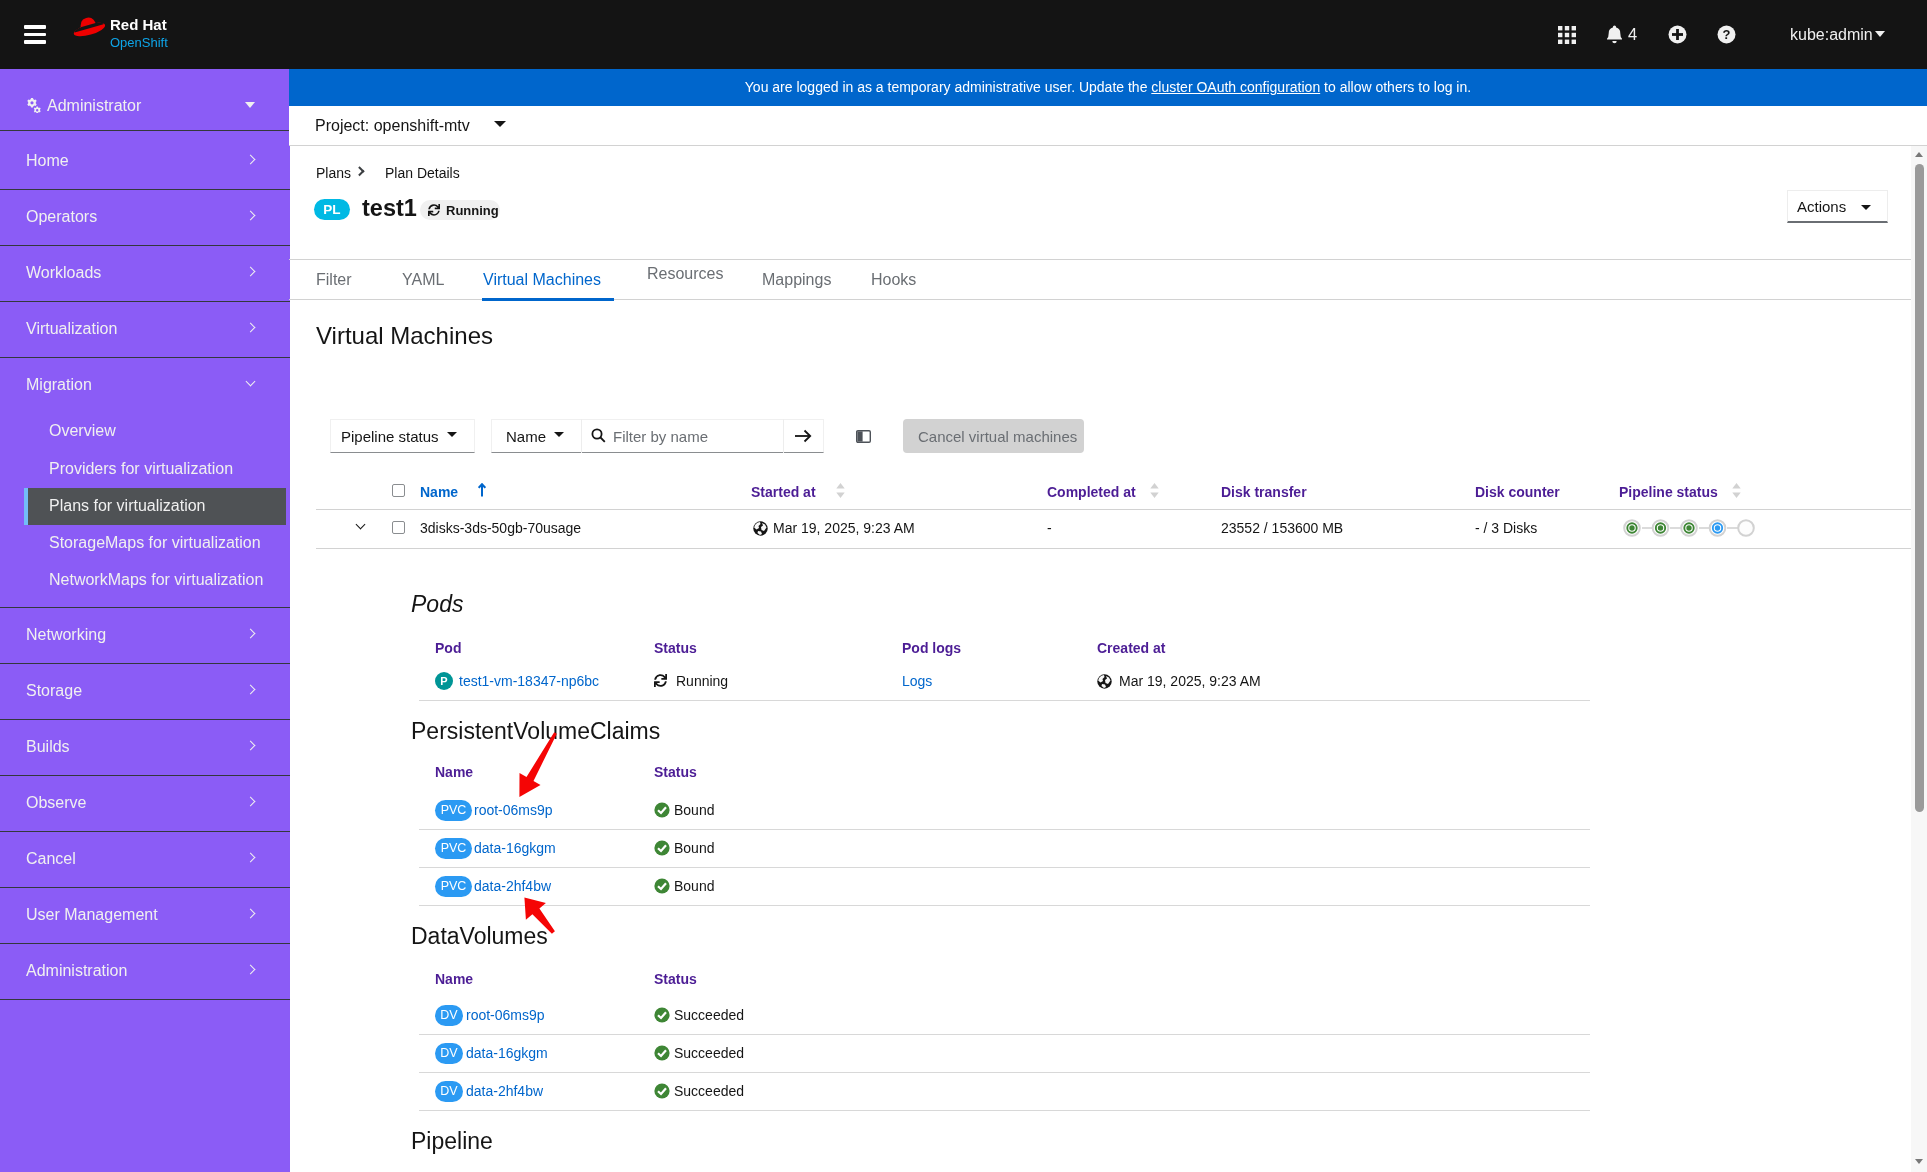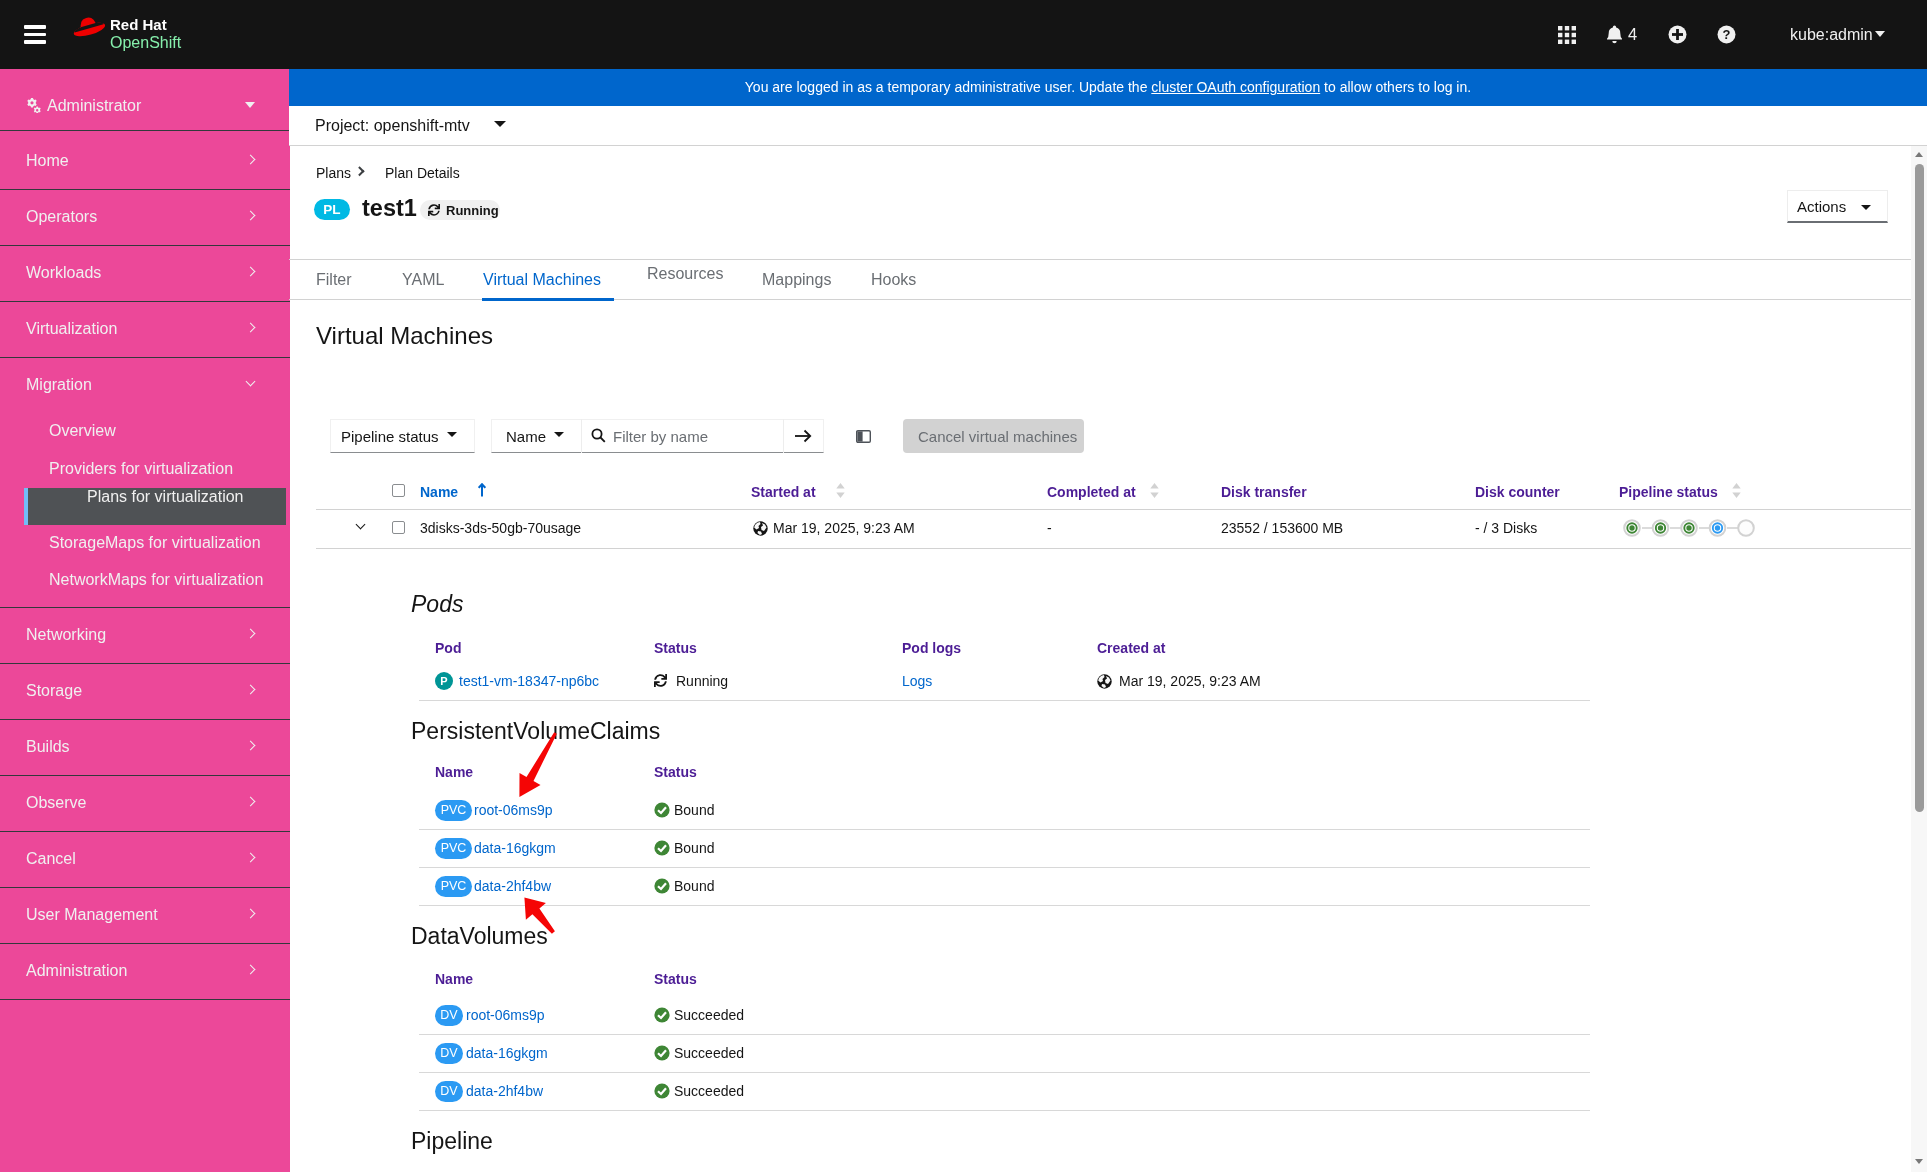--- a/index.html
+++ b/index.html
@@ -1,20 +1,20 @@
 <!DOCTYPE html>
 <html><head>
 <meta charset="utf-8">
 <style>
 *{margin:0;padding:0;box-sizing:border-box;}
 html,body{width:1927px;height:1172px;overflow:hidden;}
 body{font-family:"Liberation Sans",sans-serif;background:#fff;position:relative;color:#151515;}
 .abs{position:absolute;}
 .masthead{left:0;top:0;width:1927px;height:69px;background:#141414;}
-.sidebar{left:0;top:69px;width:290px;height:1103px;background:#ec4899;}
+.sidebar{left:0;top:69px;width:290px;height:1103px;background:#8b5cf6;}
 .navsep{left:0;width:290px;height:1px;background:#34383c;position:absolute;}
 .navitem{position:absolute;left:26px;font-size:16px;color:#f0f0f0;line-height:20px;}
 .subitem{position:absolute;left:49px;font-size:16px;color:#f0f0f0;line-height:20px;}
 .chev{position:absolute;width:8px;height:8px;border-right:2px solid #f0f0f0;border-bottom:2px solid #f0f0f0;}
 .chevR{transform:rotate(-45deg);}
 .chevD{transform:rotate(45deg);}
 .navchev{position:absolute;left:247px;width:7px;height:7px;border-right:1.8px solid #f0f0f0;border-bottom:1.8px solid #f0f0f0;transform:rotate(-45deg);}
 .banner{left:289px;top:69px;width:1638px;height:37px;background:#0066cc;color:#fff;font-size:14px;text-align:center;line-height:37px;}
 .projbar{left:289px;top:106px;width:1638px;height:40px;background:#fff;border-bottom:1px solid #d2d2d2;}
 .hdrico{position:absolute;top:26px;}
@@ -42,21 +42,21 @@
           <path d="M11 16.5 Q11 5.5 19 5.5 Q27 5.5 27 16.5 Z"></path>
         </clipPath>
       </defs>
     <g transform="rotate(-16 19 16)">
       <ellipse cx="19" cy="17.6" rx="16.2" ry="5.2" fill="#ee0000"></ellipse>
       <path d="M11 16.5 Q11 5.5 19 5.5 Q27 5.5 27 16.5 Z" fill="#ee0000"></path>
       <rect x="4" y="12.9" width="30" height="3.4" fill="#151515" clip-path="url(#hatclip)"></rect>
     </g>
   </svg>
   <div class="abs" style="left:110px;top:17px;font-size:15px;font-weight:bold;color:#fff;line-height:15px;">Red Hat</div>
-  <div class="abs" style="left:110px;top:34px;font-size:16px;color:#86efac;line-height:17px;">OpenShift</div>
+  <div class="abs" style="left:110px;top:34px;font-size:13px;color:#0ea5e9;line-height:17px;">OpenShift</div>
   <svg class="abs hdrico" style="left:1558px;top:26px;" width="18" height="18" viewBox="0 0 18 18" fill="#f0f0f0">
     <rect x="0" y="0" width="4.4" height="4.4"></rect>
       <rect x="6.8" y="0" width="4.4" height="4.4"></rect>
       <rect x="13.6" y="0" width="4.4" height="4.4"></rect>
     <rect x="0" y="6.8" width="4.4" height="4.4"></rect>
       <rect x="6.8" y="6.8" width="4.4" height="4.4"></rect>
       <rect x="13.6" y="6.8" width="4.4" height="4.4"></rect>
     <rect x="0" y="13.6" width="4.4" height="4.4"></rect>
       <rect x="6.8" y="13.6" width="4.4" height="4.4"></rect>
       <rect x="13.6" y="13.6" width="4.4" height="4.4"></rect>
@@ -92,21 +92,21 @@
   <div class="navitem" style="top:138px;">Operators</div>
   <div class="navsep" style="top:176px;"></div>
   <div class="navitem" style="top:194px;">Workloads</div>
   <div class="navsep" style="top:232px;"></div>
   <div class="navitem" style="top:250px;">Virtualization</div>
   <div class="navsep" style="top:288px;"></div>
   <div class="navitem" style="top:306px;">Migration</div>
   <div class="subitem" style="top:352px;">Overview</div>
   <div class="subitem" style="top:390px;">Providers for virtualization</div>
   <div class="abs" style="left:24px;top:419px;width:262px;height:37px;background:#4f5255;border-left:4px solid #73bcf7;"></div>
-  <div class="subitem" style="top:418px;z-index:2;margin-left:38px;">Plans for virtualization</div>
+  <div class="subitem" style="top:427px;z-index:2;">Plans for virtualization</div>
   <div class="subitem" style="top:464px;">StorageMaps for virtualization</div>
   <div class="subitem" style="top:501px;">NetworkMaps for virtualization</div>
   <div class="navsep" style="top:538px;"></div>
   <div class="navitem" style="top:556px;">Networking</div>
   <div class="navsep" style="top:594px;"></div>
   <div class="navitem" style="top:612px;">Storage</div>
   <div class="navsep" style="top:650px;"></div>
   <div class="navitem" style="top:668px;">Builds</div>
   <div class="navsep" style="top:706px;"></div>
   <div class="navitem" style="top:724px;">Observe</div>

